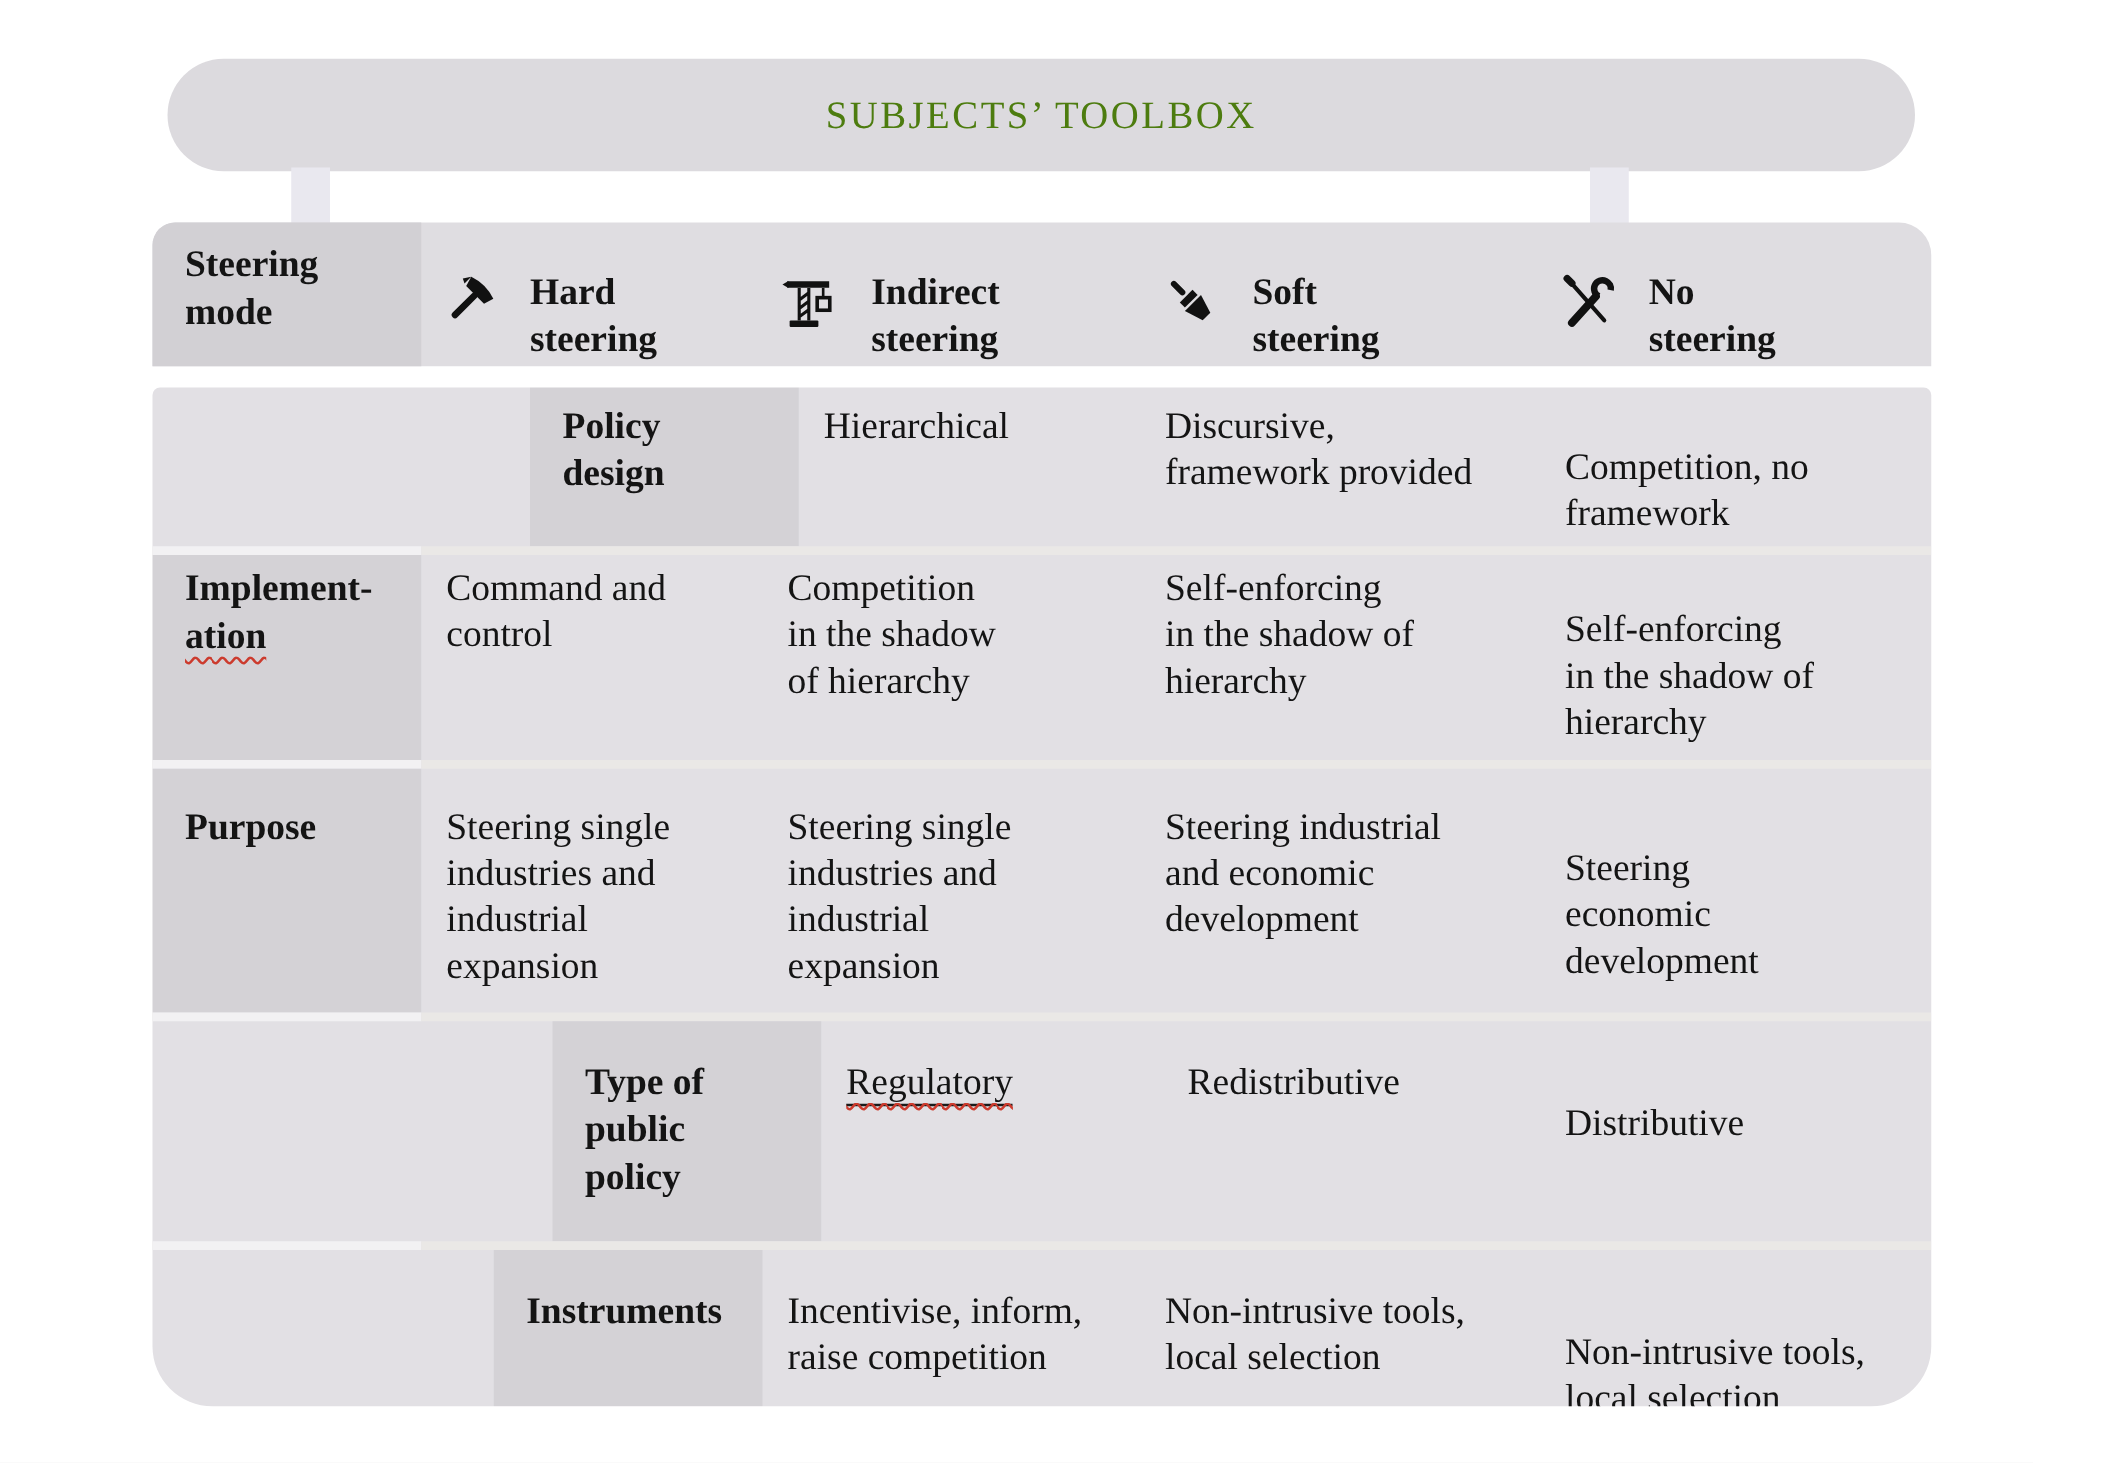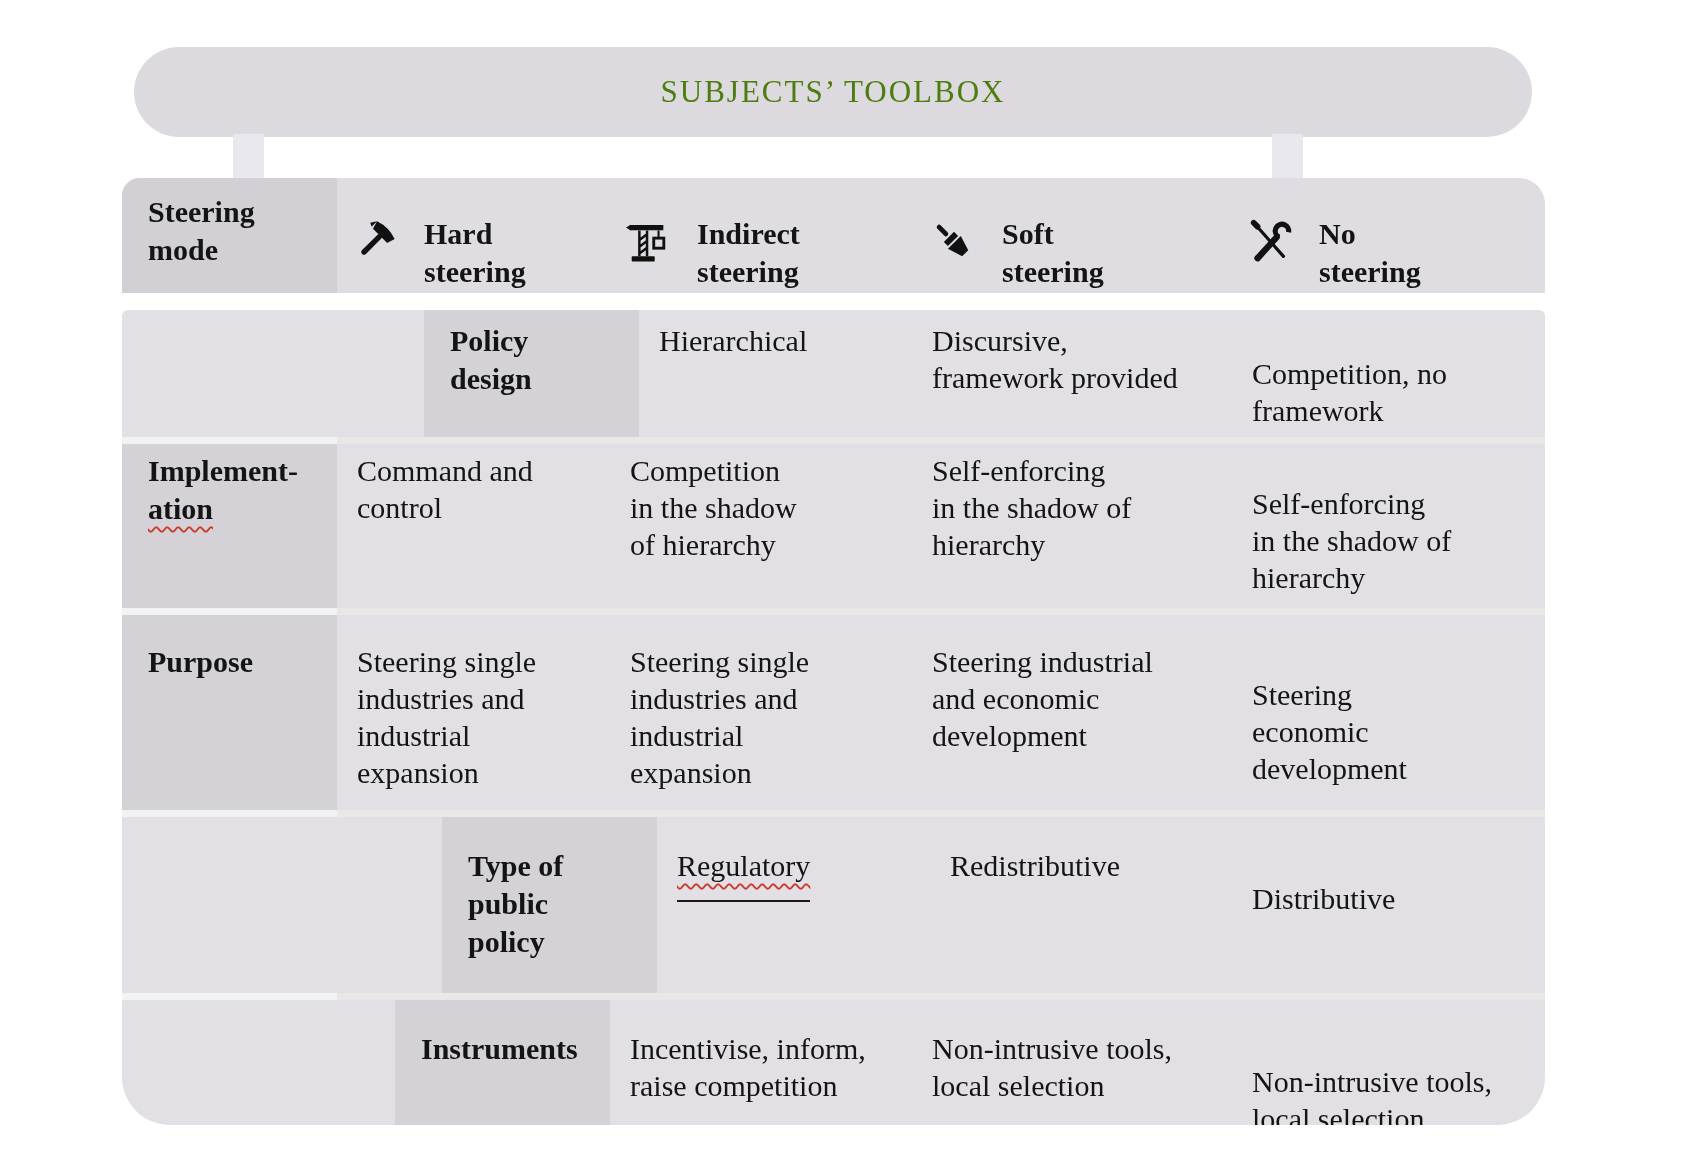--- a/index.html
+++ b/index.html
@@ -58,21 +58,21 @@
   .pt12{padding-top:12px;} .pt8{padding-top:8px;} .pt28{padding-top:28px;} .pt30{padding-top:30px;}
   .divider{display:flex;height:7px;width:100%;}
   .divider .dleft{width:215px;flex:0 0 215px;background:#f2f1f3;}
   .divider .drest{flex:1;background:#eae8e6;}
 
   
   .squiggle{
     text-decoration-line:underline;text-decoration-style:wavy;
     text-decoration-color:#cc3b2e;text-decoration-thickness:2px;text-underline-offset:7px;
   }
-  .u-black{border-bottom:2px solid #1a1a1a;padding-bottom:18px;}
+  .u-black{border-bottom:2px solid #1a1a1a;padding-bottom:1px;}
 </style>
 </head>
 <body>
 
 <div class="canvas">
 
   <div class="pill">
     <div class="pill-title">SUBJECTS’ TOOLBOX</div>
   </div>
   <div class="connector connector-left"></div>

